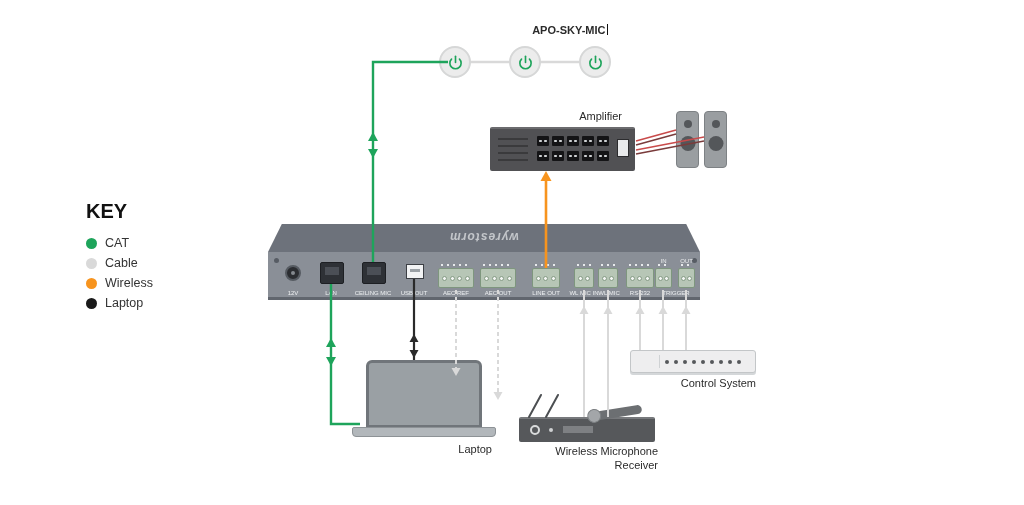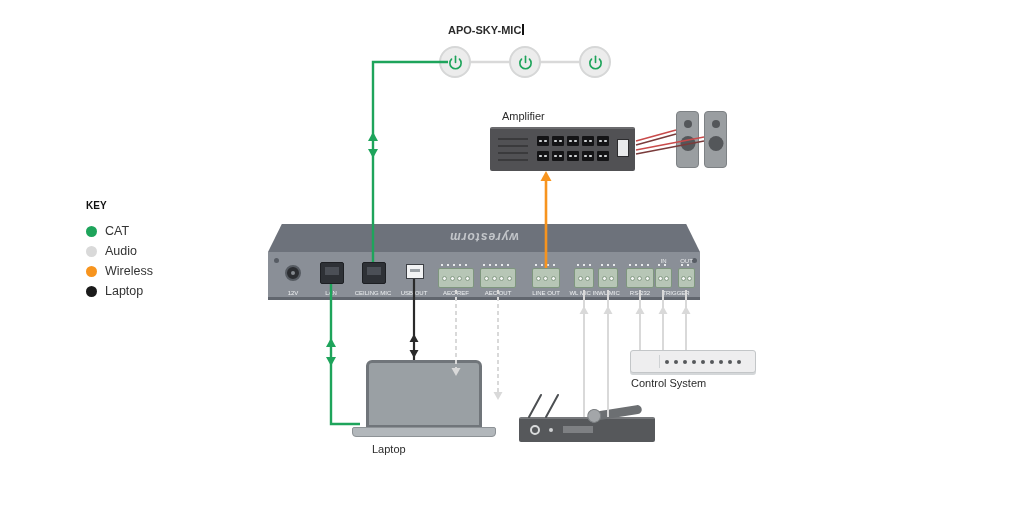--- a/index.html
+++ b/index.html
@@ -2,27 +2,27 @@
 <html><head>
 <meta charset="utf-8">
 <style>
   html,body{margin:0;padding:0;background:#fff;}
   #canvas{position:relative;width:1024px;height:505px;background:#fff;overflow:hidden;
           font-family:"Liberation Sans",sans-serif;}
   svg.layer{position:absolute;left:0;top:0;pointer-events:none;}
 
   
   .key{position:absolute;left:86px;top:200px;}
-  .key-title{font-size:10px;font-weight:bold;color:#111;margin-bottom:10px;}
+  .key-title{font-size:20px;font-weight:bold;color:#111;margin-bottom:10px;}
   .key-item{display:flex;align-items:center;height:20px;}
   .key-dot{width:11px;height:11px;border-radius:50%;margin-right:8px;flex:0 0 auto;}
   .key-label{font-size:12.5px;color:#333;}
 
   
-  .lbl{position:absolute;font-size:11px;color:#2b2b2b;text-align:left;line-height:1.25;}
+  .lbl{position:absolute;font-size:11px;color:#2b2b2b;text-align:right;line-height:1.25;}
   .lbl.bold{font-weight:bold;}
   .caret{display:inline-block;width:1.5px;height:11px;background:#111;margin-left:1px;vertical-align:-1px;}
 
   
   .mic{position:absolute;width:32px;height:32px;border-radius:50%;background:#ececec;
        border:2px solid #d6d7d7;box-sizing:border-box;display:flex;align-items:center;justify-content:center;}
 
   
   .amp{position:absolute;left:490px;top:127px;width:145px;height:44px;background:#515154;
        border-top:2px solid #6b6b6e;border-radius:2px;box-sizing:border-box;}
@@ -97,21 +97,21 @@
   </svg>
 
   <div class="key">
     <div class="key-title">KEY</div>
     <div class="key-item">
       <span class="key-dot" style="background: rgb(30, 164, 91);"></span>
       <span class="key-label">CAT</span>
     </div>
     <div class="key-item">
       <span class="key-dot" style="background: rgb(217, 217, 217);"></span>
-      <span class="key-label">Audio</span>
+      <span class="key-label">Cable</span>
     </div>
     <div class="key-item">
       <span class="key-dot" style="background: rgb(247, 148, 30);"></span>
       <span class="key-label">Wireless</span>
     </div>
     <div class="key-item">
       <span class="key-dot" style="background: rgb(26, 26, 26);"></span>
       <span class="key-label">Laptop</span>
     </div>
   </div>
@@ -232,20 +232,24 @@
   <div class="lap-screen"></div>
   <div class="lap-base"></div>
   <div class="lbl" style="left:372px;top:443px;width:120px;">Laptop</div>
 
   <div class="wmr">
     <span class="knob"></span>
     <span class="dotA"></span>
     <span class="disp"></span>
   </div>
   <div class="handmic"></div>
+  <div class="lbl" style="left:513px;top:445px;width:145px;">
+    <div>Wireless Microphone</div>
+    <div>Receiver</div>
+  </div>
 
   <div class="cs">
     <span class="sep"></span>
     <span class="dots">
         <b></b>
         <b></b>
         <b></b>
         <b></b>
         <b></b>
         <b></b>

